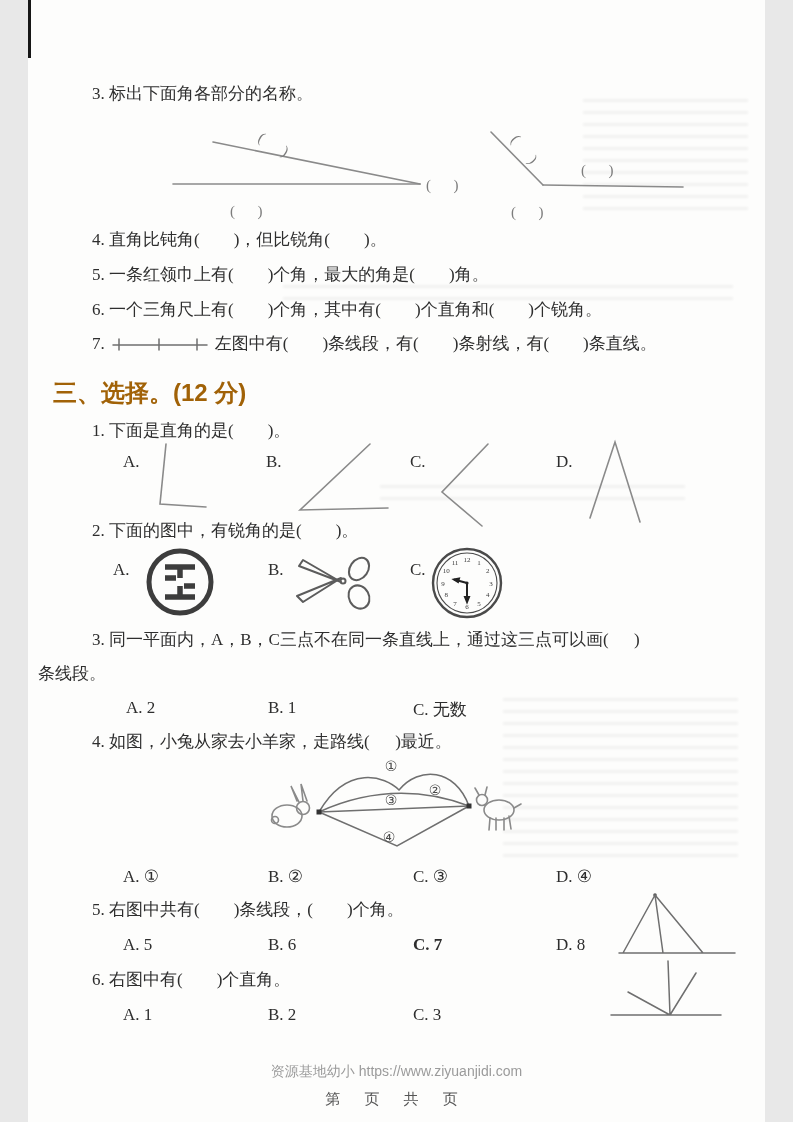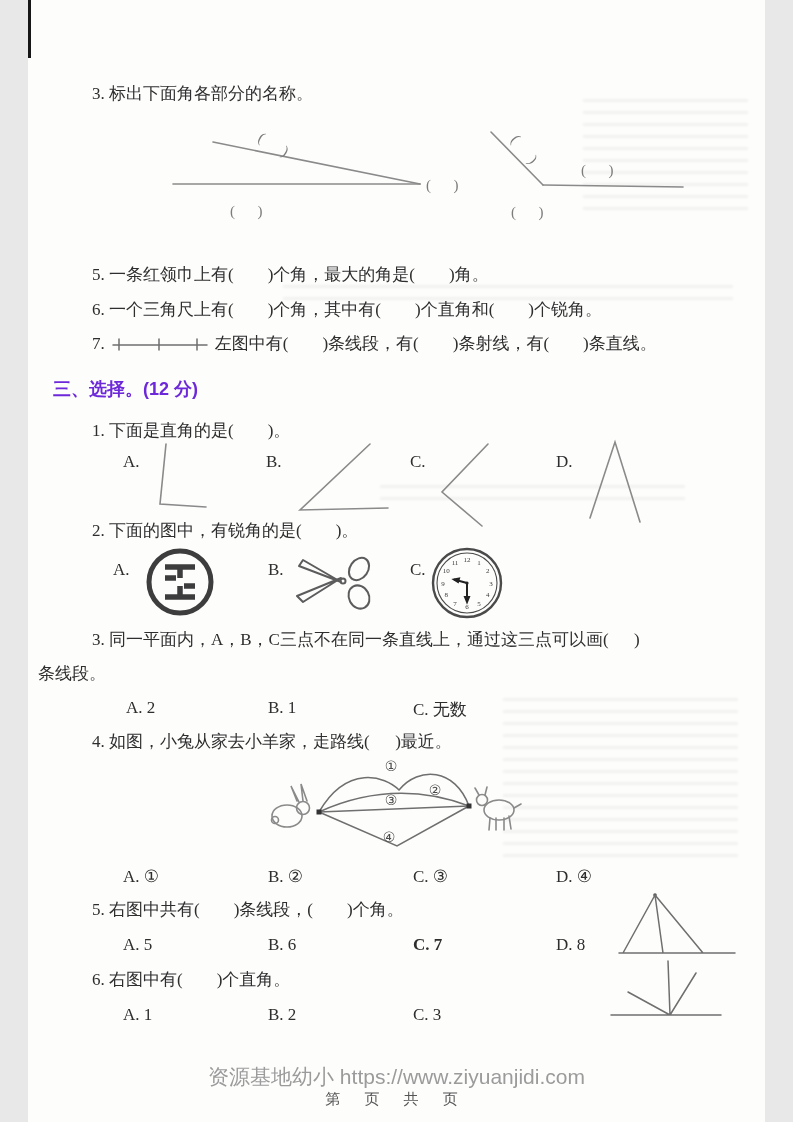--- a/index.html
+++ b/index.html
@@ -4,27 +4,27 @@
 <style>
   * { margin:0; padding:0; box-sizing:border-box; }
   html,body { background:#e8e8e8; }
   #page {
     position:relative; width:737px; height:1122px; margin:0 auto;
     background:#fdfdfc; overflow:hidden;
     font-family:"Liberation Serif","DejaVu Serif",serif;
     color:#2e2e2e;
   }
   .txt { position:absolute; font-size:17px; white-space:pre; line-height:1.2; }
-  .heading { font-family:"Liberation Sans","DejaVu Sans",sans-serif; font-weight:bold; font-size:18px; color:#6d28d9; }
+  .heading { font-family:"Liberation Sans","DejaVu Sans",sans-serif; font-weight:bold; font-size:24px; color:#a16207; }
   .opt { position:absolute; font-size:17px; white-space:pre; }
   svg { position:absolute; overflow:visible; }
   .fig-stroke { stroke:#8a8a8a; stroke-width:1.6; fill:none; stroke-linecap:round; }
   .fig-dark   { stroke:#6f6f6f; stroke-width:1.5; fill:none; stroke-linecap:round; }
   .paren { font-size:15px; fill:#7c7c7c; font-family:"Liberation Serif",serif; white-space:pre; }
-  .footer-site { position:absolute; width:100%; text-align:center; font-size:21px; color:#9b9b9b;
+  .footer-site { position:absolute; width:100%; text-align:center; font-size:14px; color:#9b9b9b;
                  font-family:"Liberation Sans","DejaVu Sans",sans-serif; }
   .footer-page { position:absolute; width:100%; text-align:center; font-size:15px; color:#555;
                  letter-spacing:10px; font-family:"Liberation Sans","DejaVu Sans",sans-serif; }
   .scan-edge { position:absolute; left:0; top:0; width:3px; height:58px; background:#161616; }
   .bleed { position:absolute; opacity:0.055; filter:blur(1.2px); pointer-events:none;
            background:repeating-linear-gradient(0deg,#444 0 3px,transparent 3px 12px); }
   .q7line { display:flex; align-items:center; gap:6px; }
   .q7fig { position:static !important; }
 </style>
 </head>
@@ -50,20 +50,21 @@
   </svg>
 
   <svg style="left:455px;top:115px;" width="290" height="122" viewBox="0 0 290 122">
     <path class="fig-stroke" d="M60,70 L8,17"></path>
     <path class="fig-stroke" d="M60,70 L200,72"></path>
     <text class="paren" x="22" y="44" transform="rotate(50 45 40)">(      )</text>
     <text class="paren" x="98" y="60">(      )</text>
     <text class="paren" x="28" y="102">(      )</text>
   </svg>
 
+  <div class="txt" style="left:64px;top:230px;">4. 直角比钝角(        )，但比锐角(        )。</div>
   <div class="txt" style="left:64px;top:265px;">5. 一条红领巾上有(        )个角，最大的角是(        )角。</div>
   <div class="txt" style="left:64px;top:300px;">6. 一个三角尺上有(        )个角，其中有(        )个直角和(        )个锐角。</div>
 
   <div class="txt q7line" style="left:64px;top:334px;">
     <span>7.</span>
     <svg class="q7fig" width="98" height="16" viewBox="0 0 98 16">
       <path class="fig-dark" d="M2,9 L96,9"></path>
       <path class="fig-dark" d="M8,3 L8,14 M48,3 L48,14 M86,3 L86,14"></path>
     </svg>
     <span>左图中有(        )条线段，有(        )条射线，有(        )条直线。</span>

